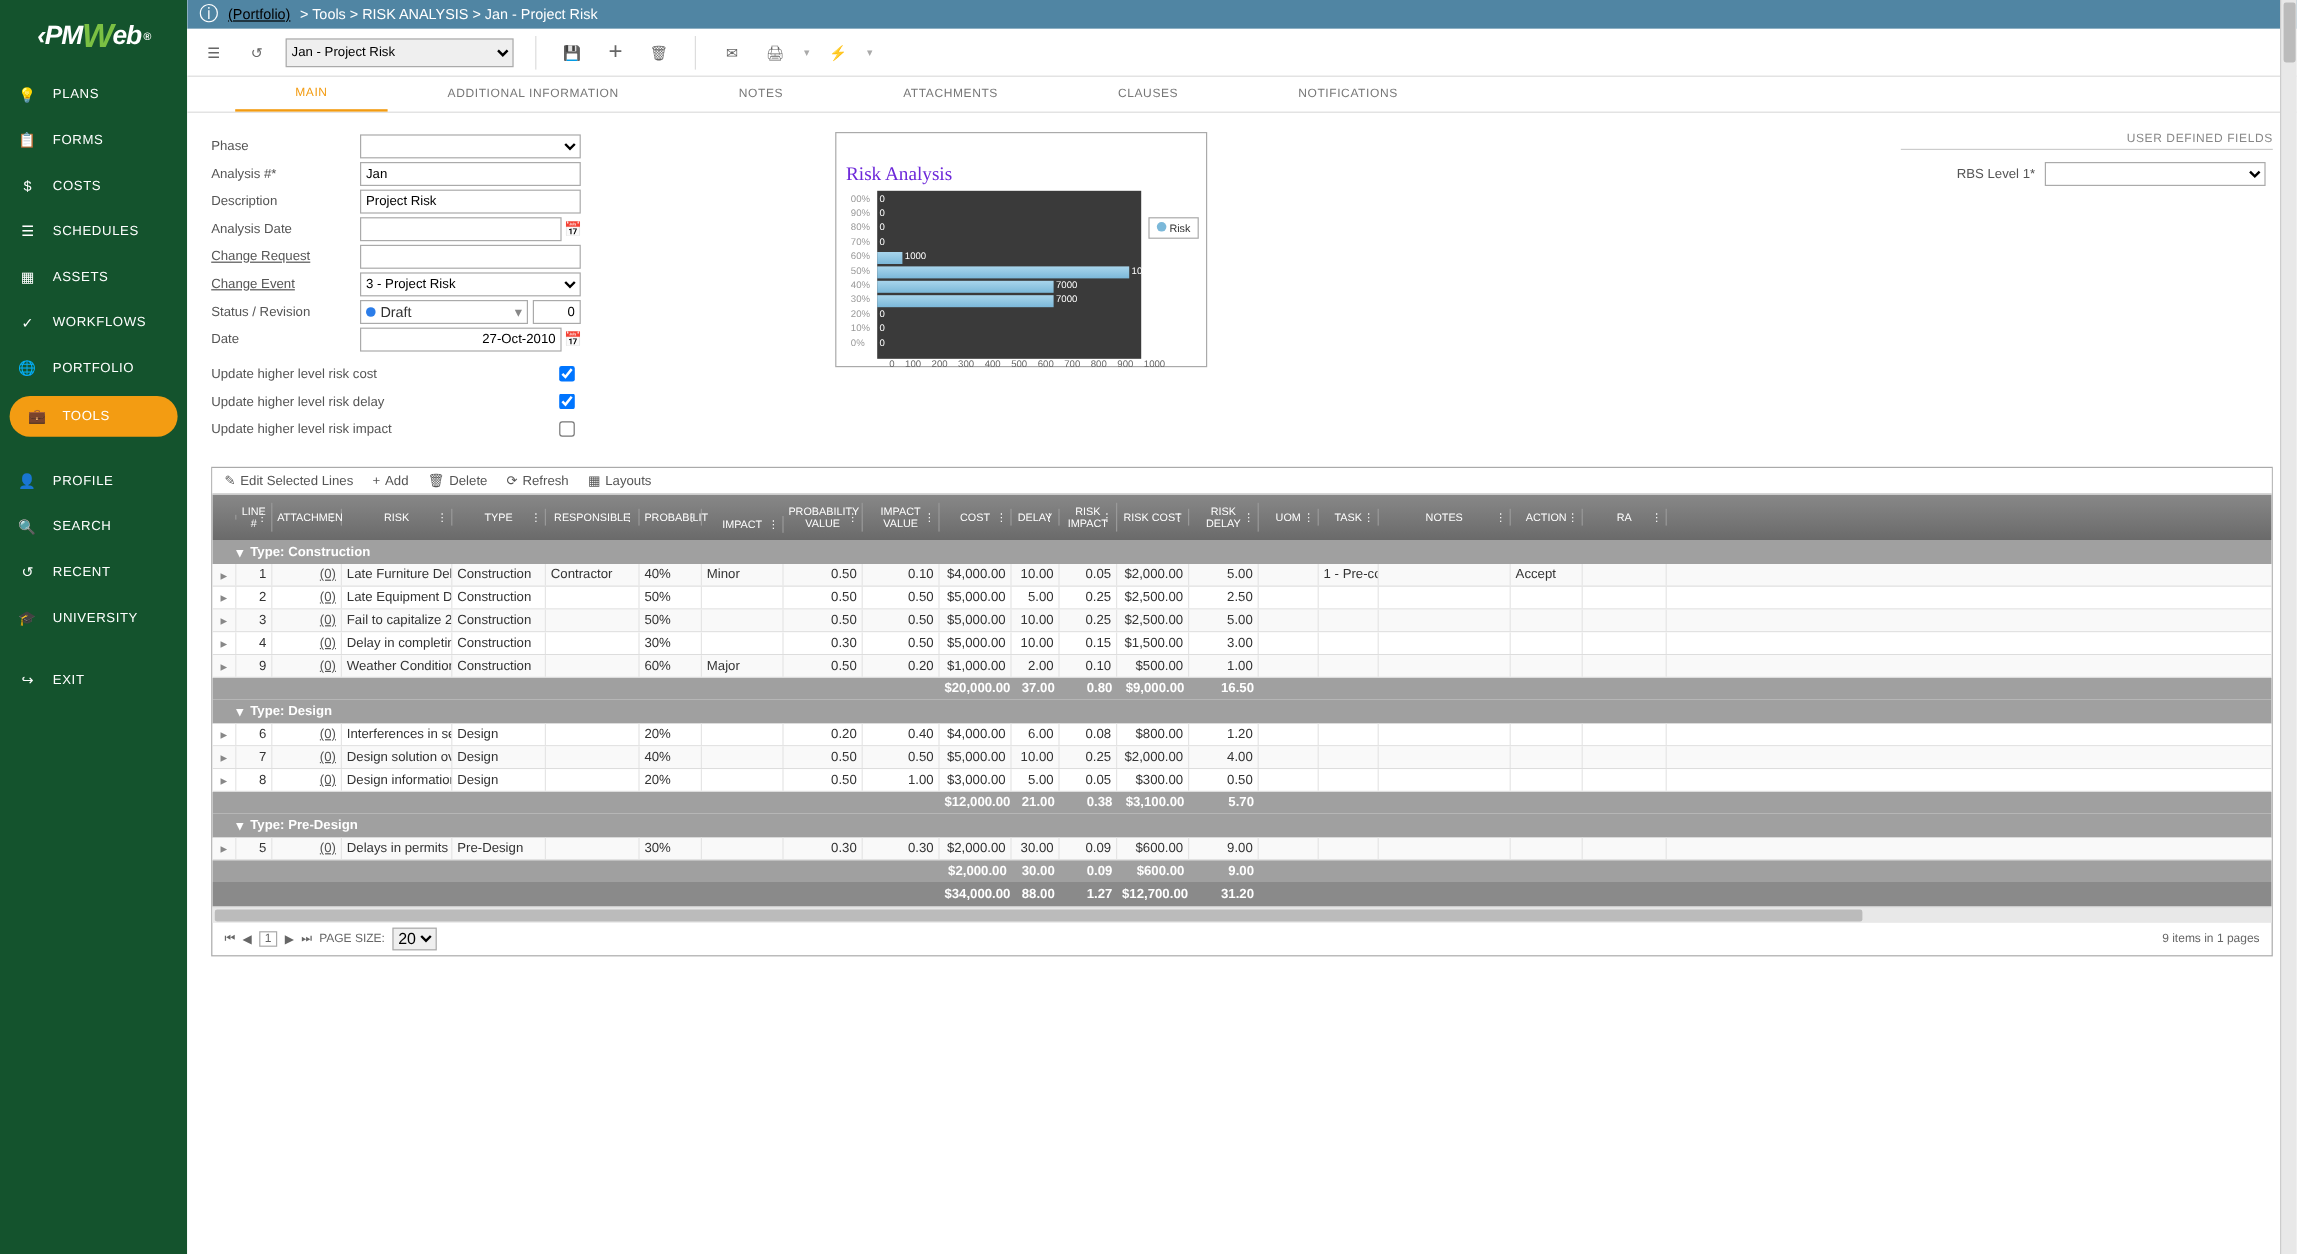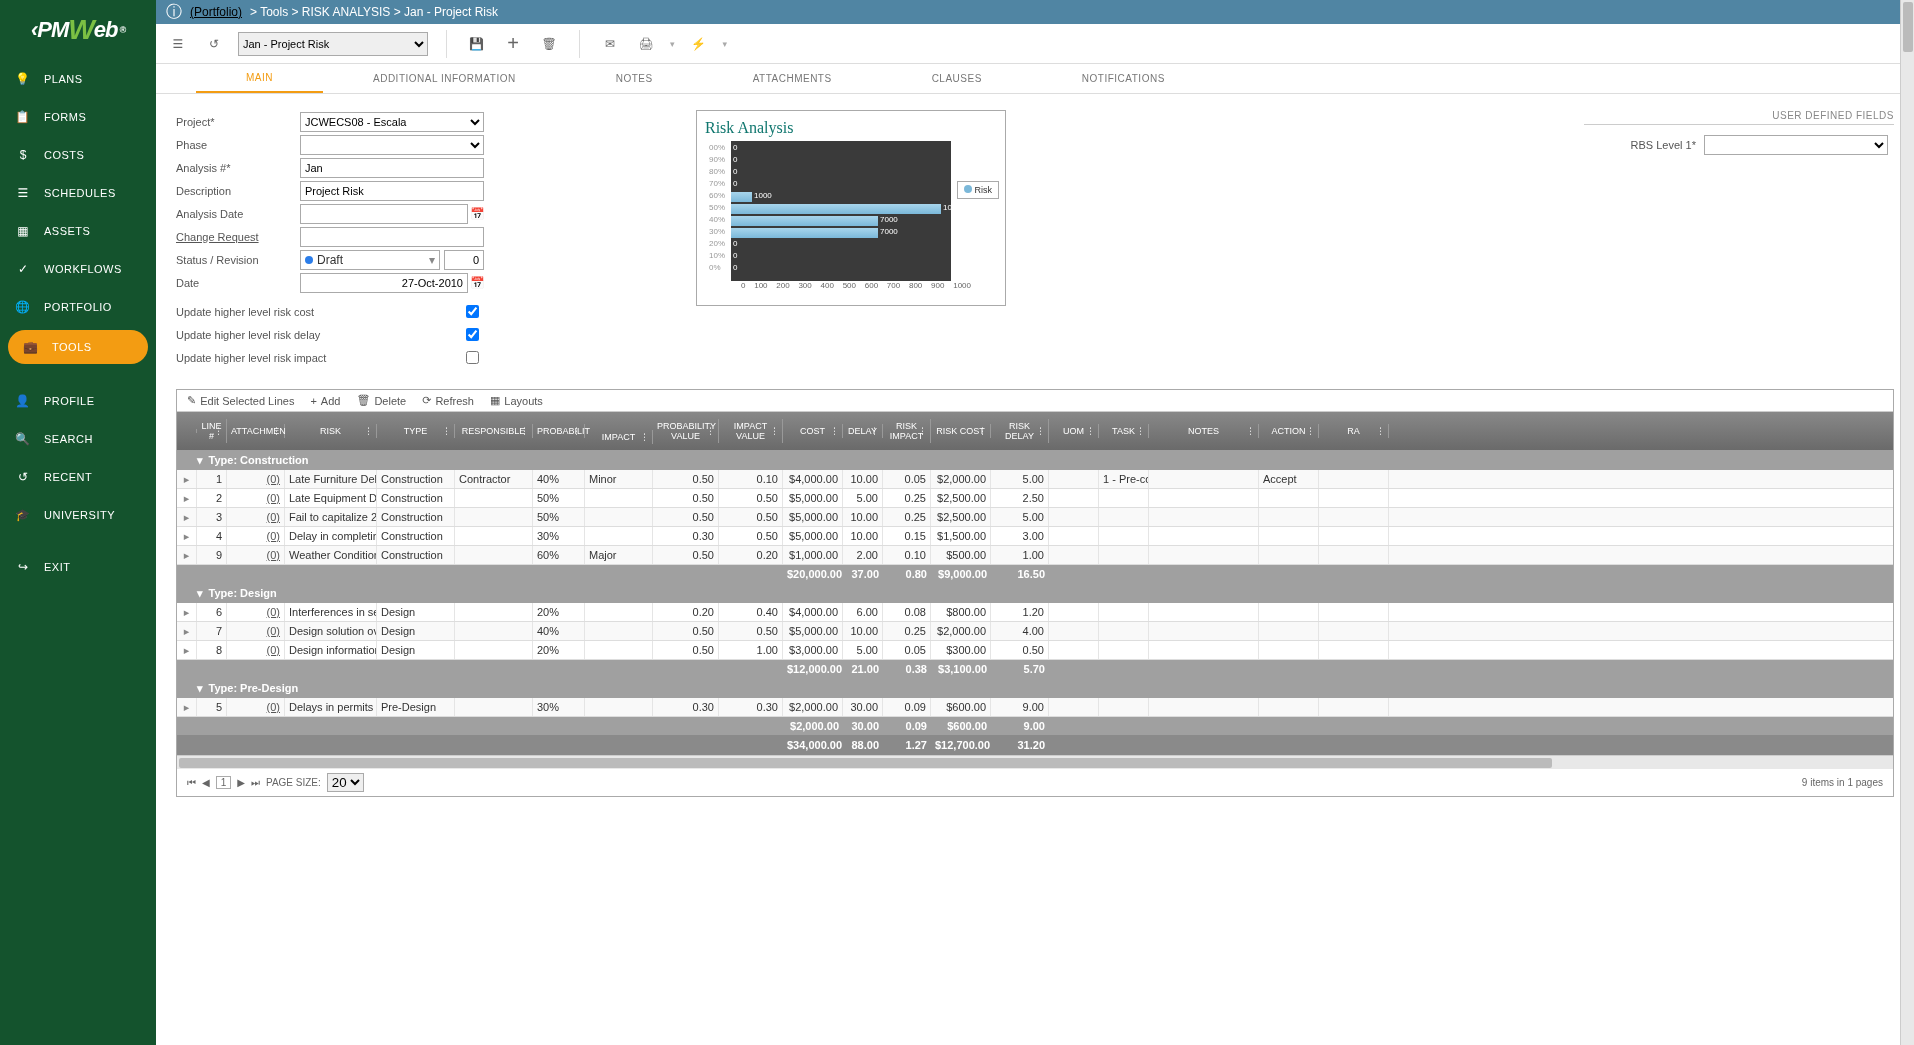--- a/index.html
+++ b/index.html
@@ -26,21 +26,21 @@
 .tab.active { color: #f39c12; border-bottom: 2px solid #f39c12; }
 .content { flex: 1; overflow: auto; padding: 16px 20px; }
 .form-row { display: flex; align-items: center; height: 23px; margin-bottom: 0; }
 .form-label { width: 124px; font-size: 11px; color: #555; }
 .form-label.link { text-decoration: underline; cursor: pointer; }
 .form-input { width: 184px; height: 20px; border: 1px solid #aaa; font-size: 11px; padding: 0 4px; }
 .form-select { width: 184px; height: 20px; border: 1px solid #aaa; font-size: 11px; background: #fff; }
 .form-area { display: flex; gap: 30px; }
 .form-left { flex: 0 0 490px; }
 .chart-box { border: 1px solid #aaa; padding: 8px; width: 310px; height: 196px; position: relative; }
-.chart-title { font-family: Georgia, serif; font-size: 16px; margin-bottom: 4px; color: #0f766e; }
+.chart-title { font-family: Georgia, serif; font-size: 16px; margin-bottom: 4px; color: #6d28d9; margin-top: 18px; }
 .chart-plot { background: #3a3a3a; width: 220px; height: 140px; position: relative; }
 .chart-bar { position: absolute; height: 10px; background: linear-gradient(#a8d5ec, #7bb8d9); left: 0; }
 .chart-bar-label { position: absolute; font-size: 8px; color: #fff; right: -28px; top: -1px; }
 .chart-ylabel { position: absolute; font-size: 8px; color: #999; left: -22px; }
 .chart-xaxis { display: flex; justify-content: space-between; font-size: 8px; color: #666; width: 230px; margin-left: 10px; }
 .chart-legend { border: 1px solid #aaa; padding: 3px 6px; font-size: 9px; position: absolute; right: 6px; top: 70px; background: #fff; }
 .chart-legend-dot { display: inline-block; width: 8px; height: 8px; border-radius: 50%; background: #7bb8d9; margin-right: 3px; }
 .udf-section { margin-left: auto; width: 310px; }
 .udf-header { font-size: 10px; color: #888; text-align: right; letter-spacing: 0.5px; border-bottom: 1px solid #ccc; padding-bottom: 3px; margin-bottom: 8px; }
 .cal-icon { width: 16px; height: 16px; margin-left: 2px; display: inline-flex; align-items: center; justify-content: center; color: #888; cursor: pointer; }
@@ -167,43 +167,43 @@
         <div class="tab">NOTES</div>
         <div class="tab">ATTACHMENTS</div>
         <div class="tab">CLAUSES</div>
         <div class="tab">NOTIFICATIONS</div>
       </div>
 
     <div class="content">
       <div class="form-area">
         <div class="form-left">
           <div class="form-row">
-              <span class="form-label">Project*</span>
-              <select class="form-select"><option>JCWECS08 - Escala</option></select>
-            </div>
-          <div class="form-row">
               <span class="form-label">Phase</span>
               <select class="form-select"><option></option></select>
             </div>
           <div class="form-row">
               <span class="form-label">Analysis #*</span>
               <input class="form-input" value="Jan" style="">
             </div>
           <div class="form-row">
               <span class="form-label">Description</span>
               <input class="form-input" value="Project Risk" style="">
             </div>
           <div class="form-row">
               <span class="form-label">Analysis Date</span>
               <input class="form-input" style="width: 168px;" value="">
               <span class="cal-icon">📅</span>
             </div>
           <div class="form-row">
               <span class="form-label link">Change Request</span>
               <input class="form-input" value="" style="">
+            </div>
+          <div class="form-row">
+              <span class="form-label link">Change Event</span>
+              <select class="form-select"><option>3 - Project Risk</option></select>
             </div>
           <div class="form-row">
               <span class="form-label">Status / Revision</span>
             <span style="display:inline-flex;align-items:center;border:1px solid #aaa;height:20px;width:140px;padding:0 4px">
                 <span class="status-dot"></span>
                 <span>Draft</span>
                 <span style="margin-left:auto;color:#888">▾</span>
               </span>
             <input class="form-input" style="width: 40px; text-align: right; margin-left: 4px;" value="0">
           </div>

